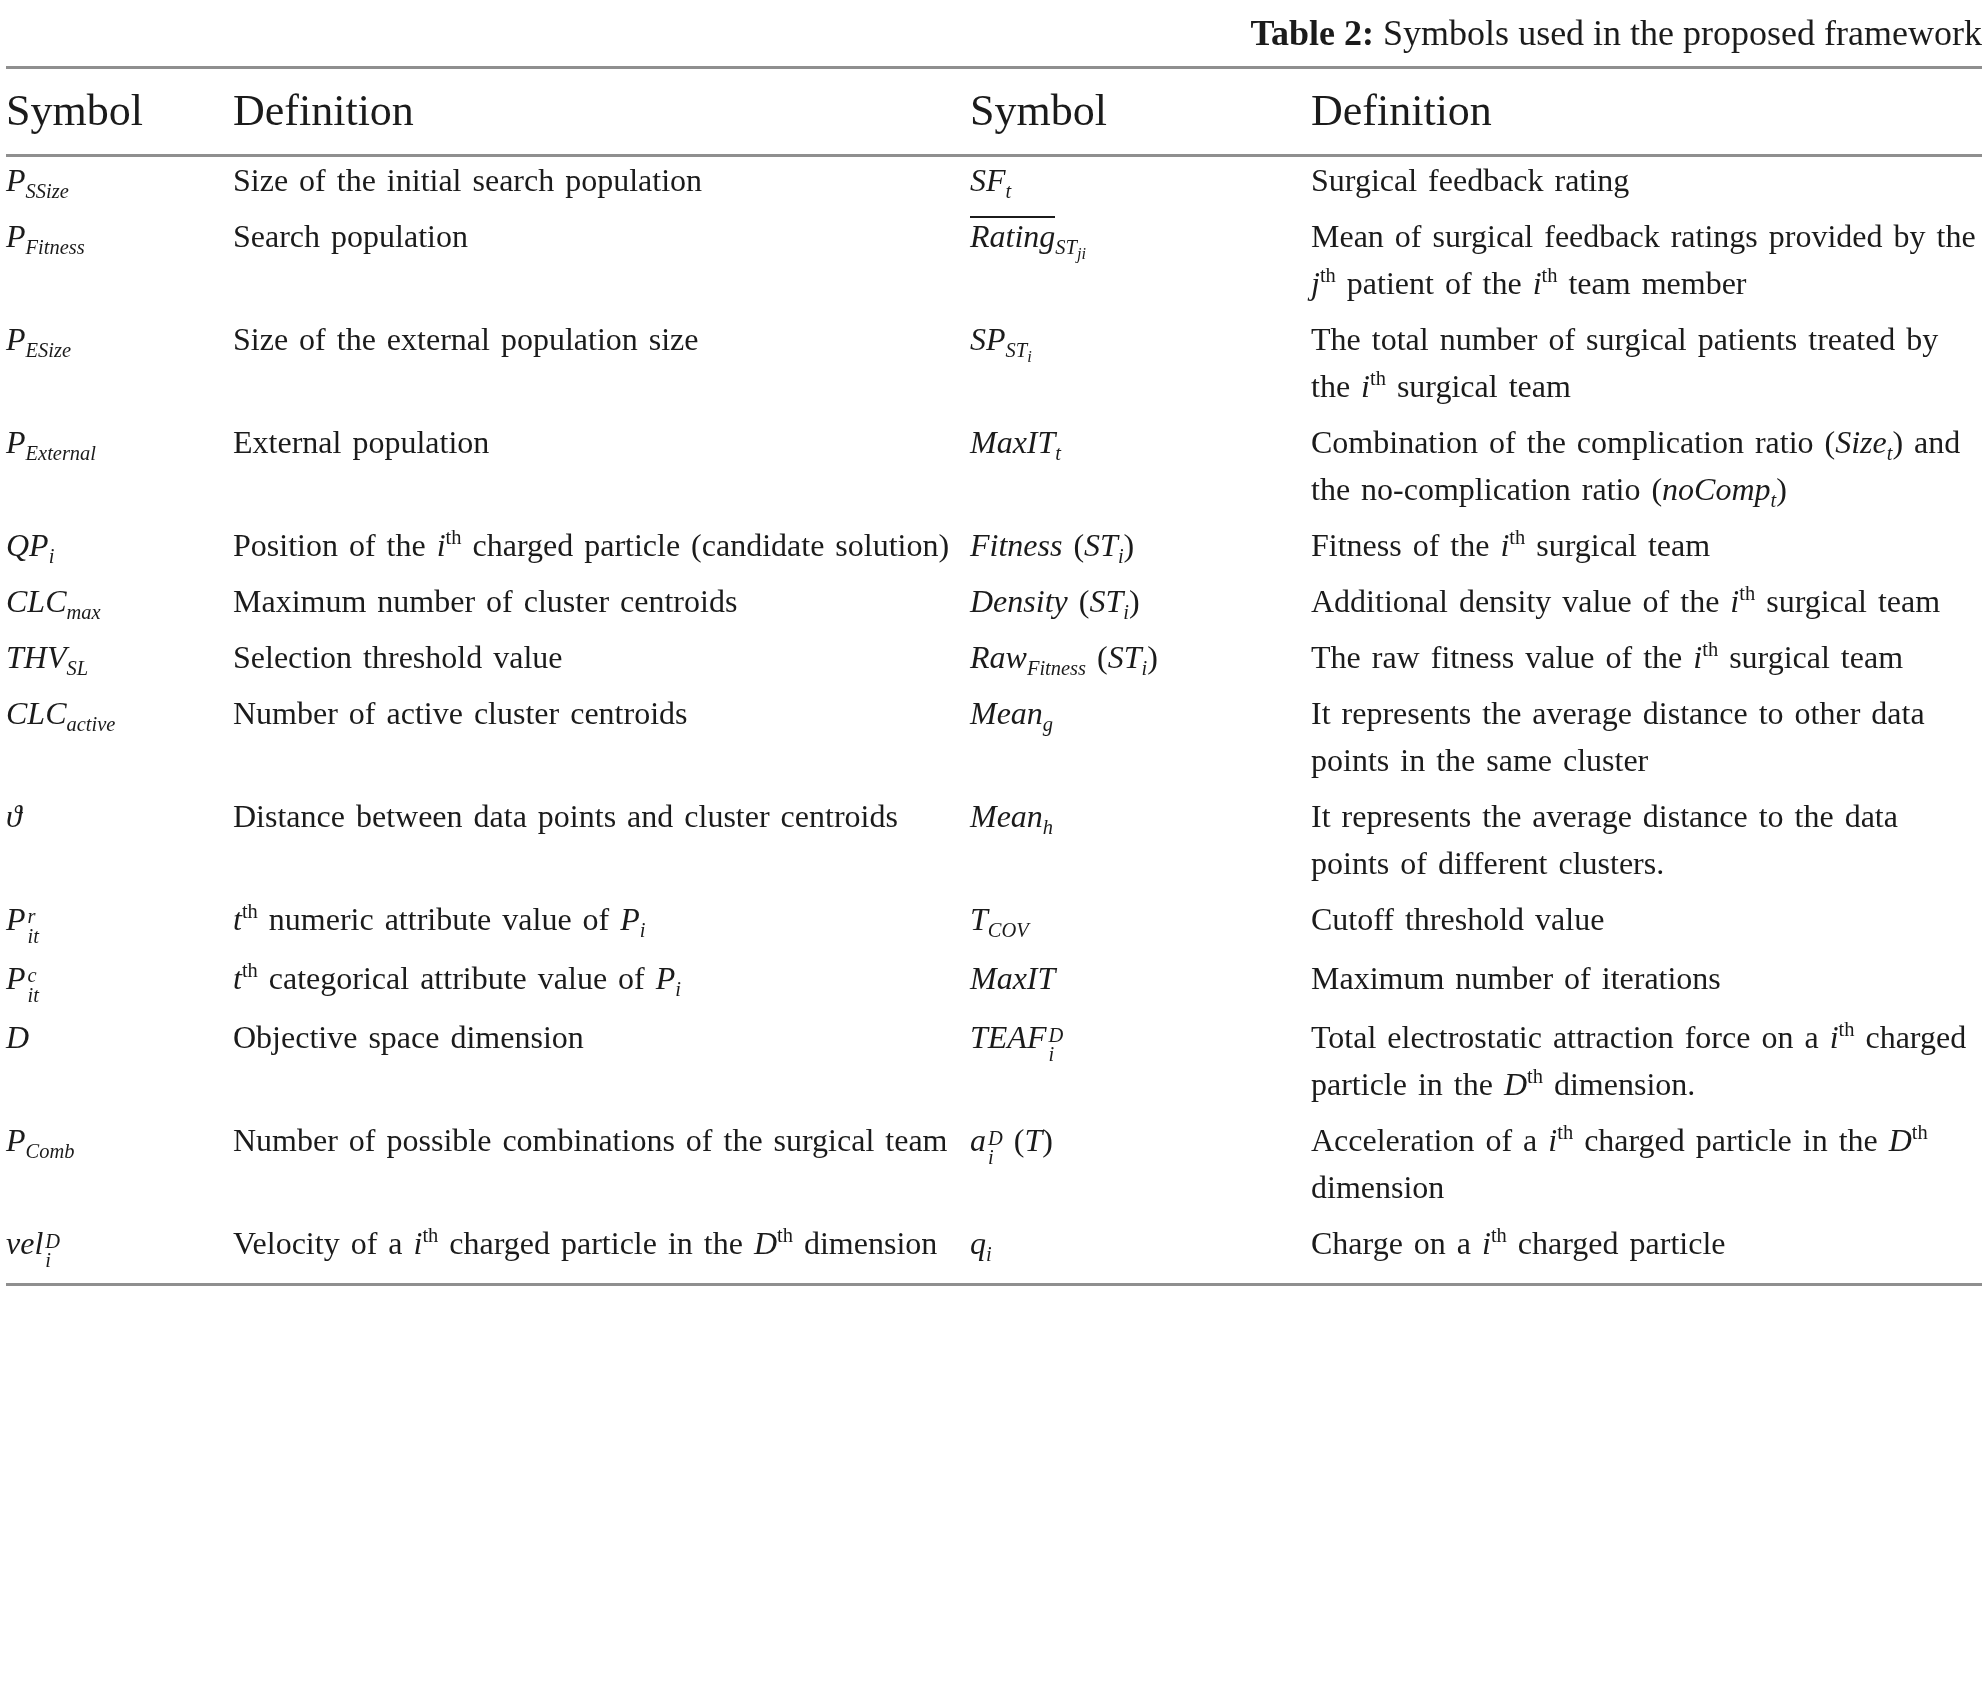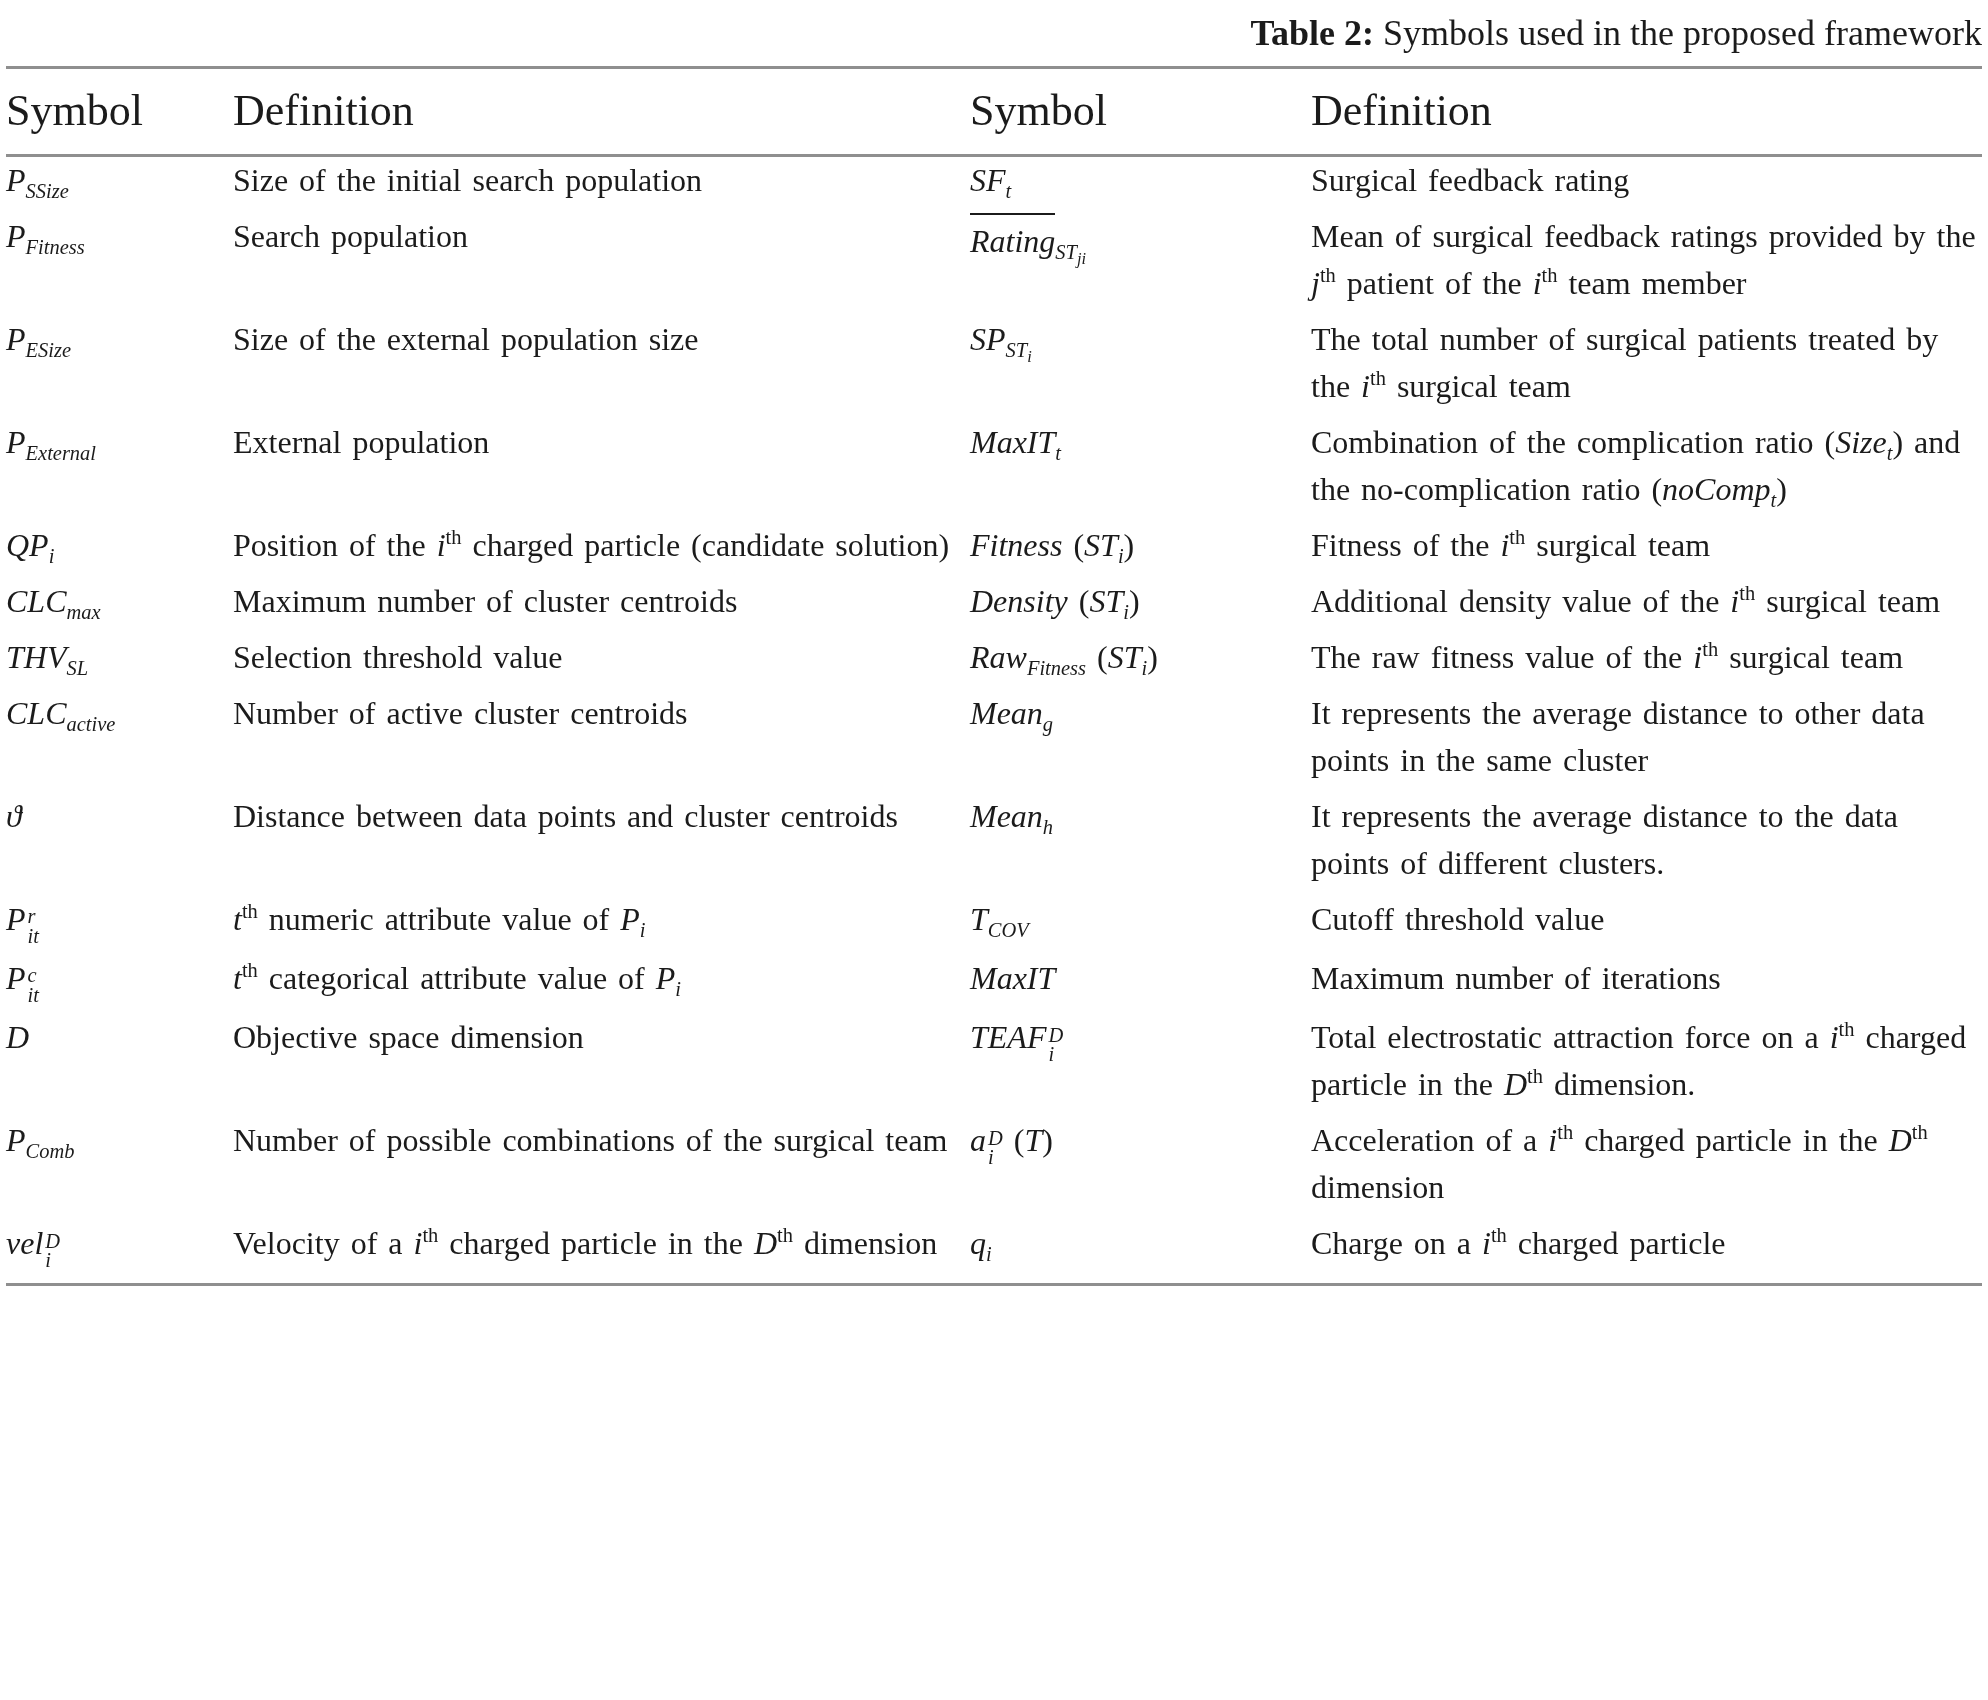--- a/index.html
+++ b/index.html
@@ -49,21 +49,21 @@
     line-height:0.95;
     font-size:0.64em;
     margin-left:2px;
     text-align:left;
   }
   .ss span{display:block;}
   
   .ovl{
     display:inline-block;
     border-top:2.5px solid #1b1b1b;
-    padding-top:10px;
+    padding-top:2px;
     line-height:1.05;
   }
   .bottom-rule{margin-top:4px;}
 </style>
 </head>
 <body>
 
 <div class="page">
 
   <div class="title">

